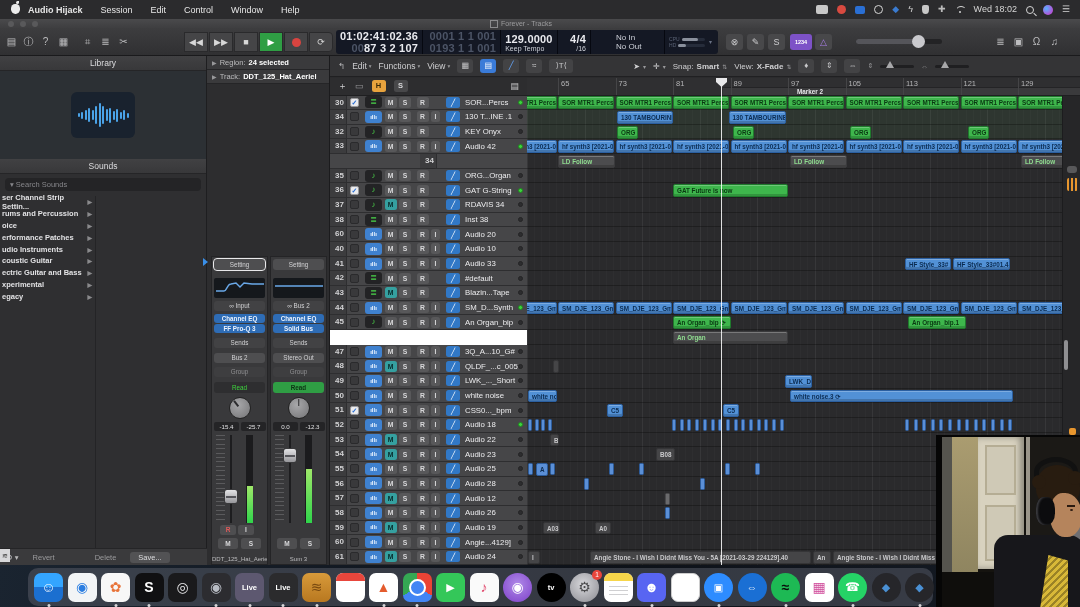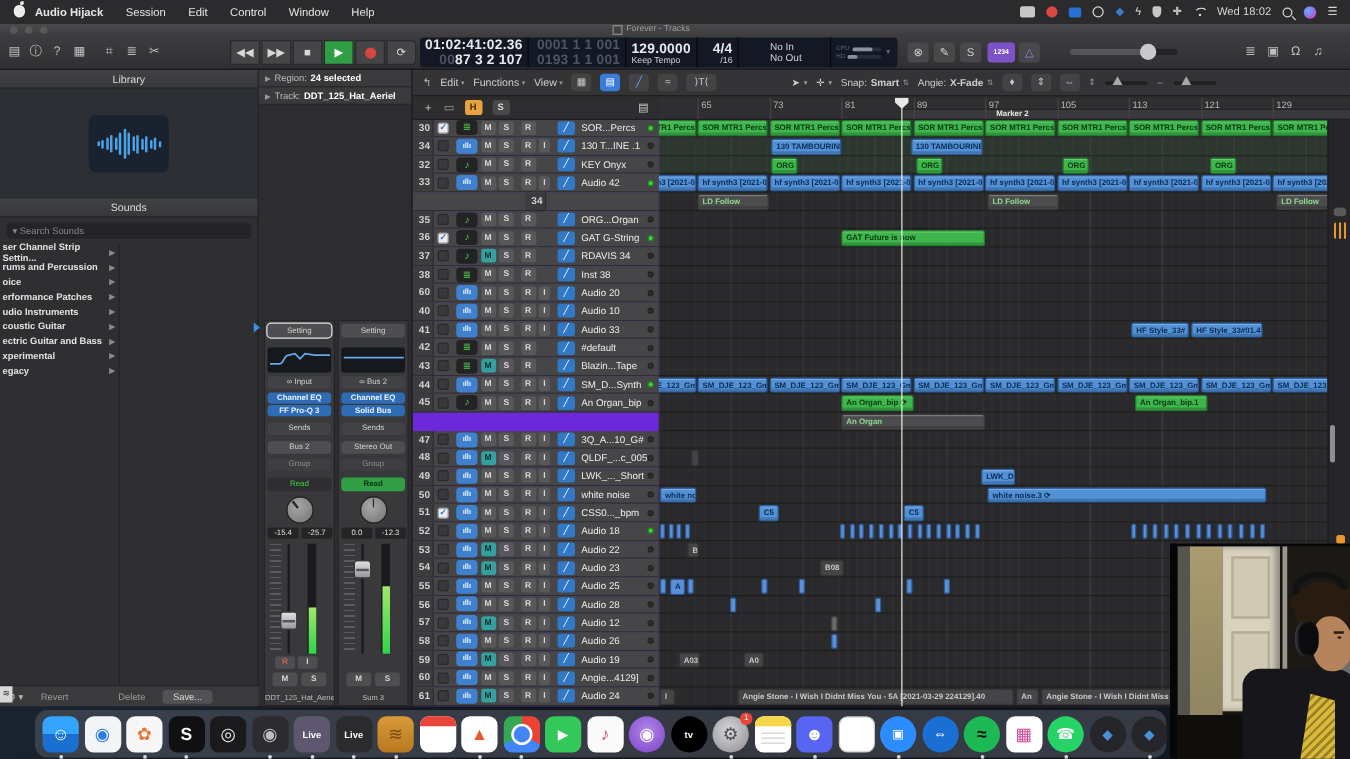--- a/index.html
+++ b/index.html
@@ -97,21 +97,21 @@
   .aslider{width:34px;height:3px;background:#1f1f21;border-radius:2px;position:relative;top:0;}
   .aslider i{position:absolute;left:6px;top:-3.5px;width:0;height:0;border-left:4px solid transparent;border-right:4px solid transparent;border-bottom:7px solid #a8a8aa;}
   #theader{position:absolute;left:0;top:22px;width:197px;height:17.5px;background:#2d2d2f;border-bottom:1px solid #1f1f21;display:flex;align-items:center;gap:8px;padding-left:8px;color:#bcbcbe;font-size:9px;}
   .hbtn{width:14px;height:12px;border-radius:2.5px;font-size:7.5px;font-weight:bold;text-align:center;line-height:12px;}
   .hbtn.orange{background:#e8a33d;color:#3a2a08;}
   .hbtn.gray{background:#48484a;color:#d8d8da;}
   #ruler{position:absolute;left:197px;top:22px;width:553px;height:17.5px;background:#2f2f31;border-bottom:1px solid #1f1f21;overflow:hidden;}
   .rtick{position:absolute;top:1px;font-size:7.5px;color:#b4b4b6;}
   .rtickline{position:absolute;top:0;width:1px;height:17px;background:#454547;}
   #marker-band{position:absolute;left:196px;right:0;bottom:0;height:7.5px;background:#3a3a3c;border-top:1px solid #242426;color:#e8e8ea;font-size:6.3px;font-weight:bold;line-height:7px;padding-left:74px;}
-  #tracklist{position:absolute;left:0;top:39.5px;width:197px;bottom:0;background:#6d28d9;overflow:hidden;}
+  #tracklist{position:absolute;left:0;top:39.5px;width:197px;bottom:0;background:#ffffff;overflow:hidden;}
   .trow{position:absolute;left:0;width:197px;height:14.66px;background:#464648;border-bottom:1px solid #2e2e30;display:flex;align-items:center;}
   .tnum{width:17px;font-size:8px;font-weight:bold;color:#d2d2d4;text-align:right;padding-right:2px;background:#3c3c3e;height:100%;line-height:14px;border-right:1px solid #2e2e30;}
   .tchk{width:9px;height:9px;border-radius:2px;background:#39393b;border:1px solid #2a2a2c;margin-left:3px;font-size:7px;line-height:8px;text-align:center;}
   .tchk.on{background:#ececee;color:#2a6fd4;font-weight:bold;border-color:#9a9a9c;}
   .ticn{width:17px;height:12px;border-radius:3px;margin-left:6px;font-size:8px;text-align:center;line-height:12px;}
   .ticn.wave{background:#3f81cf;color:#eaf4ff;font-size:6px;font-weight:bold;letter-spacing:0;}
   .ticn.note{background:#232325;color:#4ad44a;}
   .ticn.stack{background:#232325;color:#4ad44a;}
   .ticn.mic{background:#232325;color:#b8b8ba;}
   .tb{width:12px;height:11px;border-radius:2.5px;background:#58585a;color:#d8d8da;font-size:6.8px;font-weight:bold;text-align:center;line-height:11px;margin-left:2.5px;}
@@ -492,21 +492,21 @@
     <span class="abtn" style="width:24px;">⟩T⟨</span>
     <span style="width:46px;"></span>
     <span class="adrop">➤<span class="udc">▾</span></span>
     <span class="adrop">✛<span class="udc">▾</span></span>
     <span class="adrop">
         <span>Snap:</span>
         <b>Smart</b>
         <span class="udc">⇅</span>
       </span>
     <span class="adrop">
-        <span>Angie:</span>
+        <span>View:</span>
         <b>X-Fade</b>
         <span class="udc">⇅</span>
       </span>
     <span class="abtn">♦</span>
     <span class="abtn">⇕</span>
     <span class="abtn">⇔</span>
     <span style="color:#98989a;font-size:7px;">⇕</span>
       <span class="aslider">
         <i></i>
       </span>

